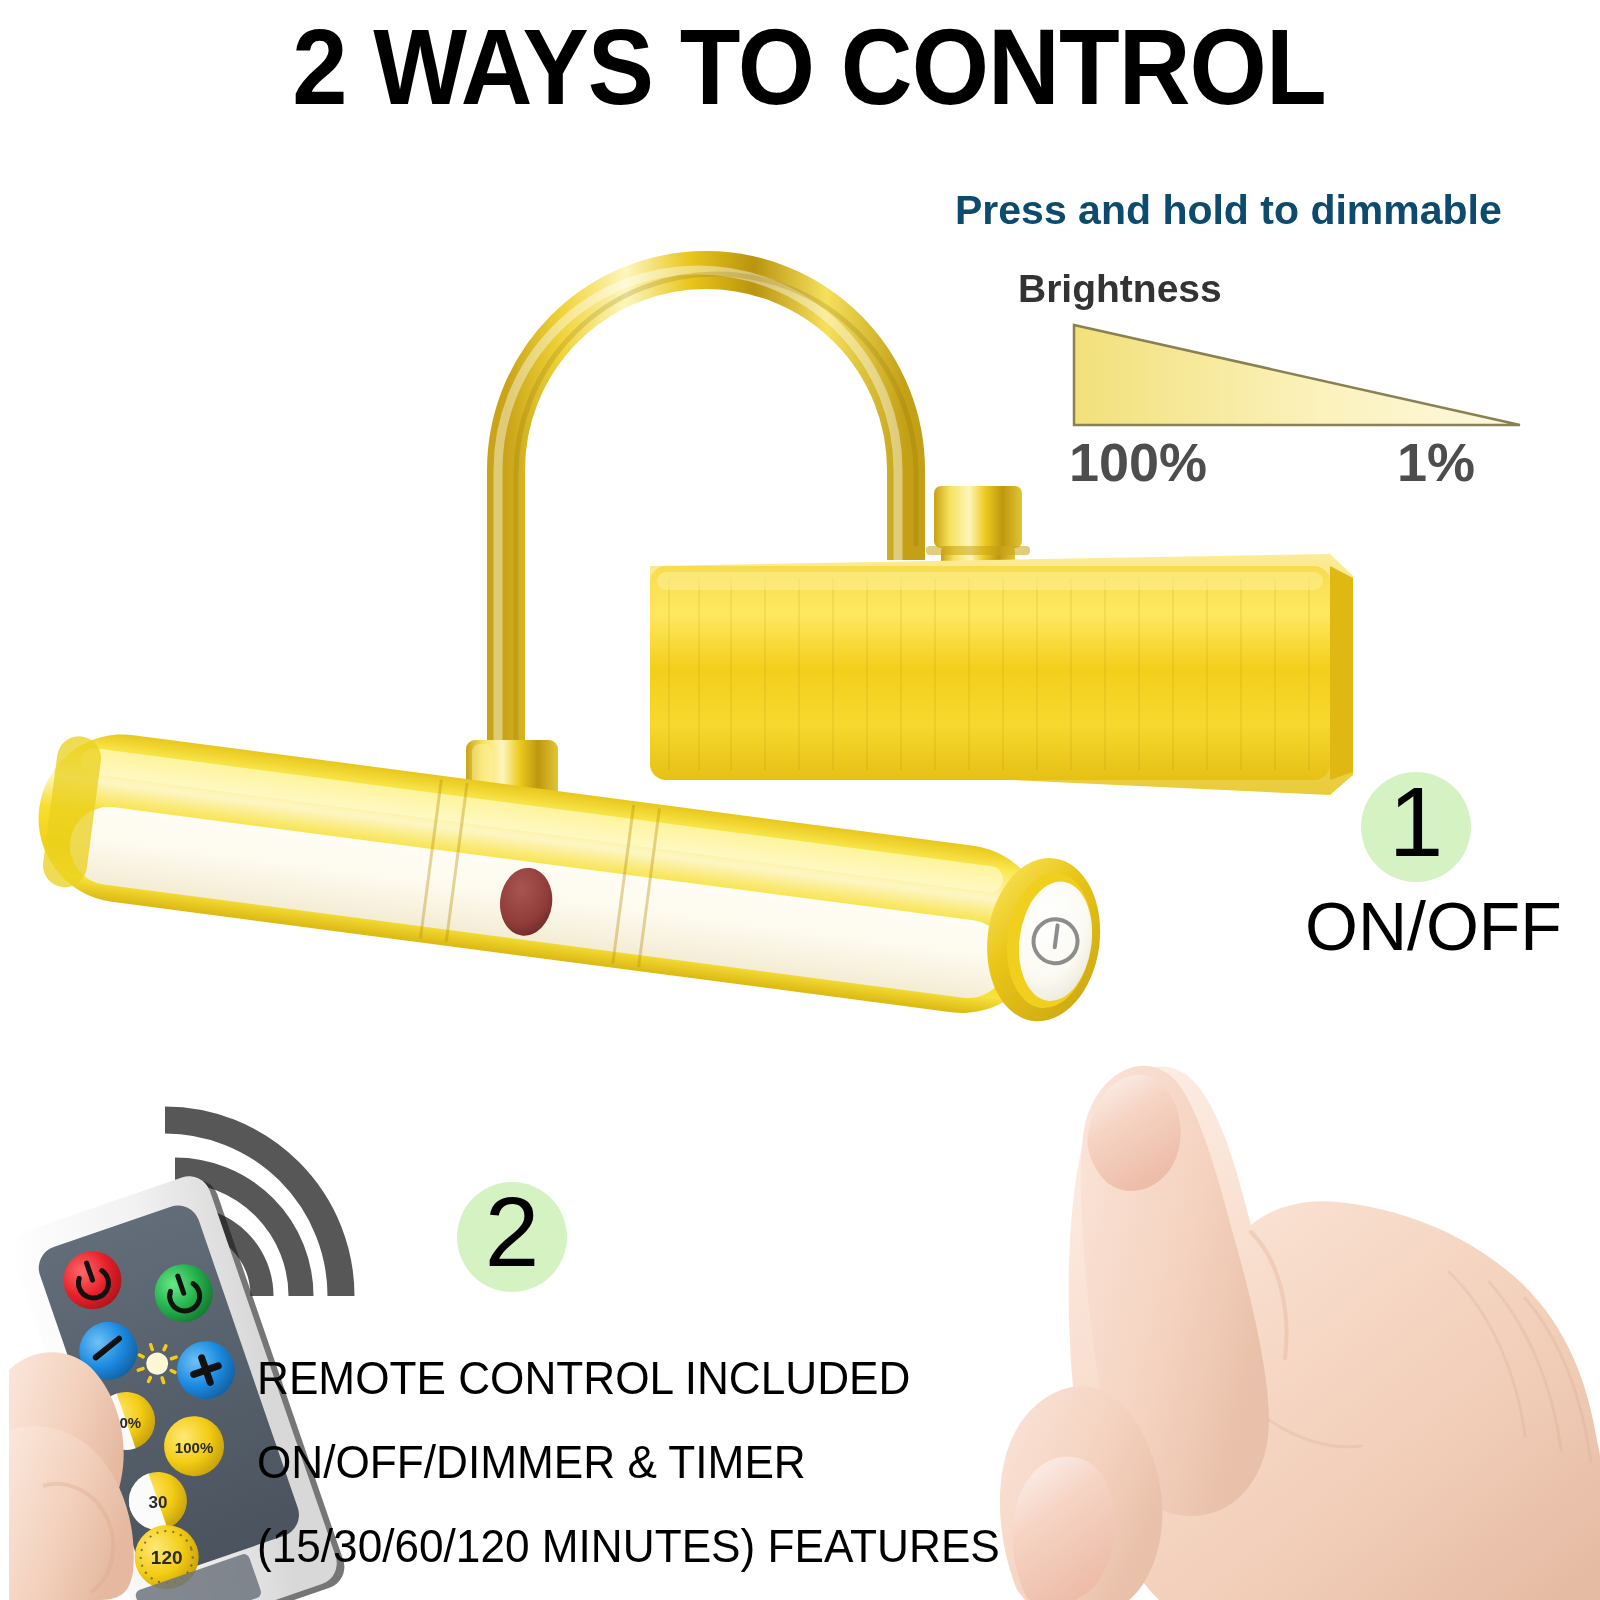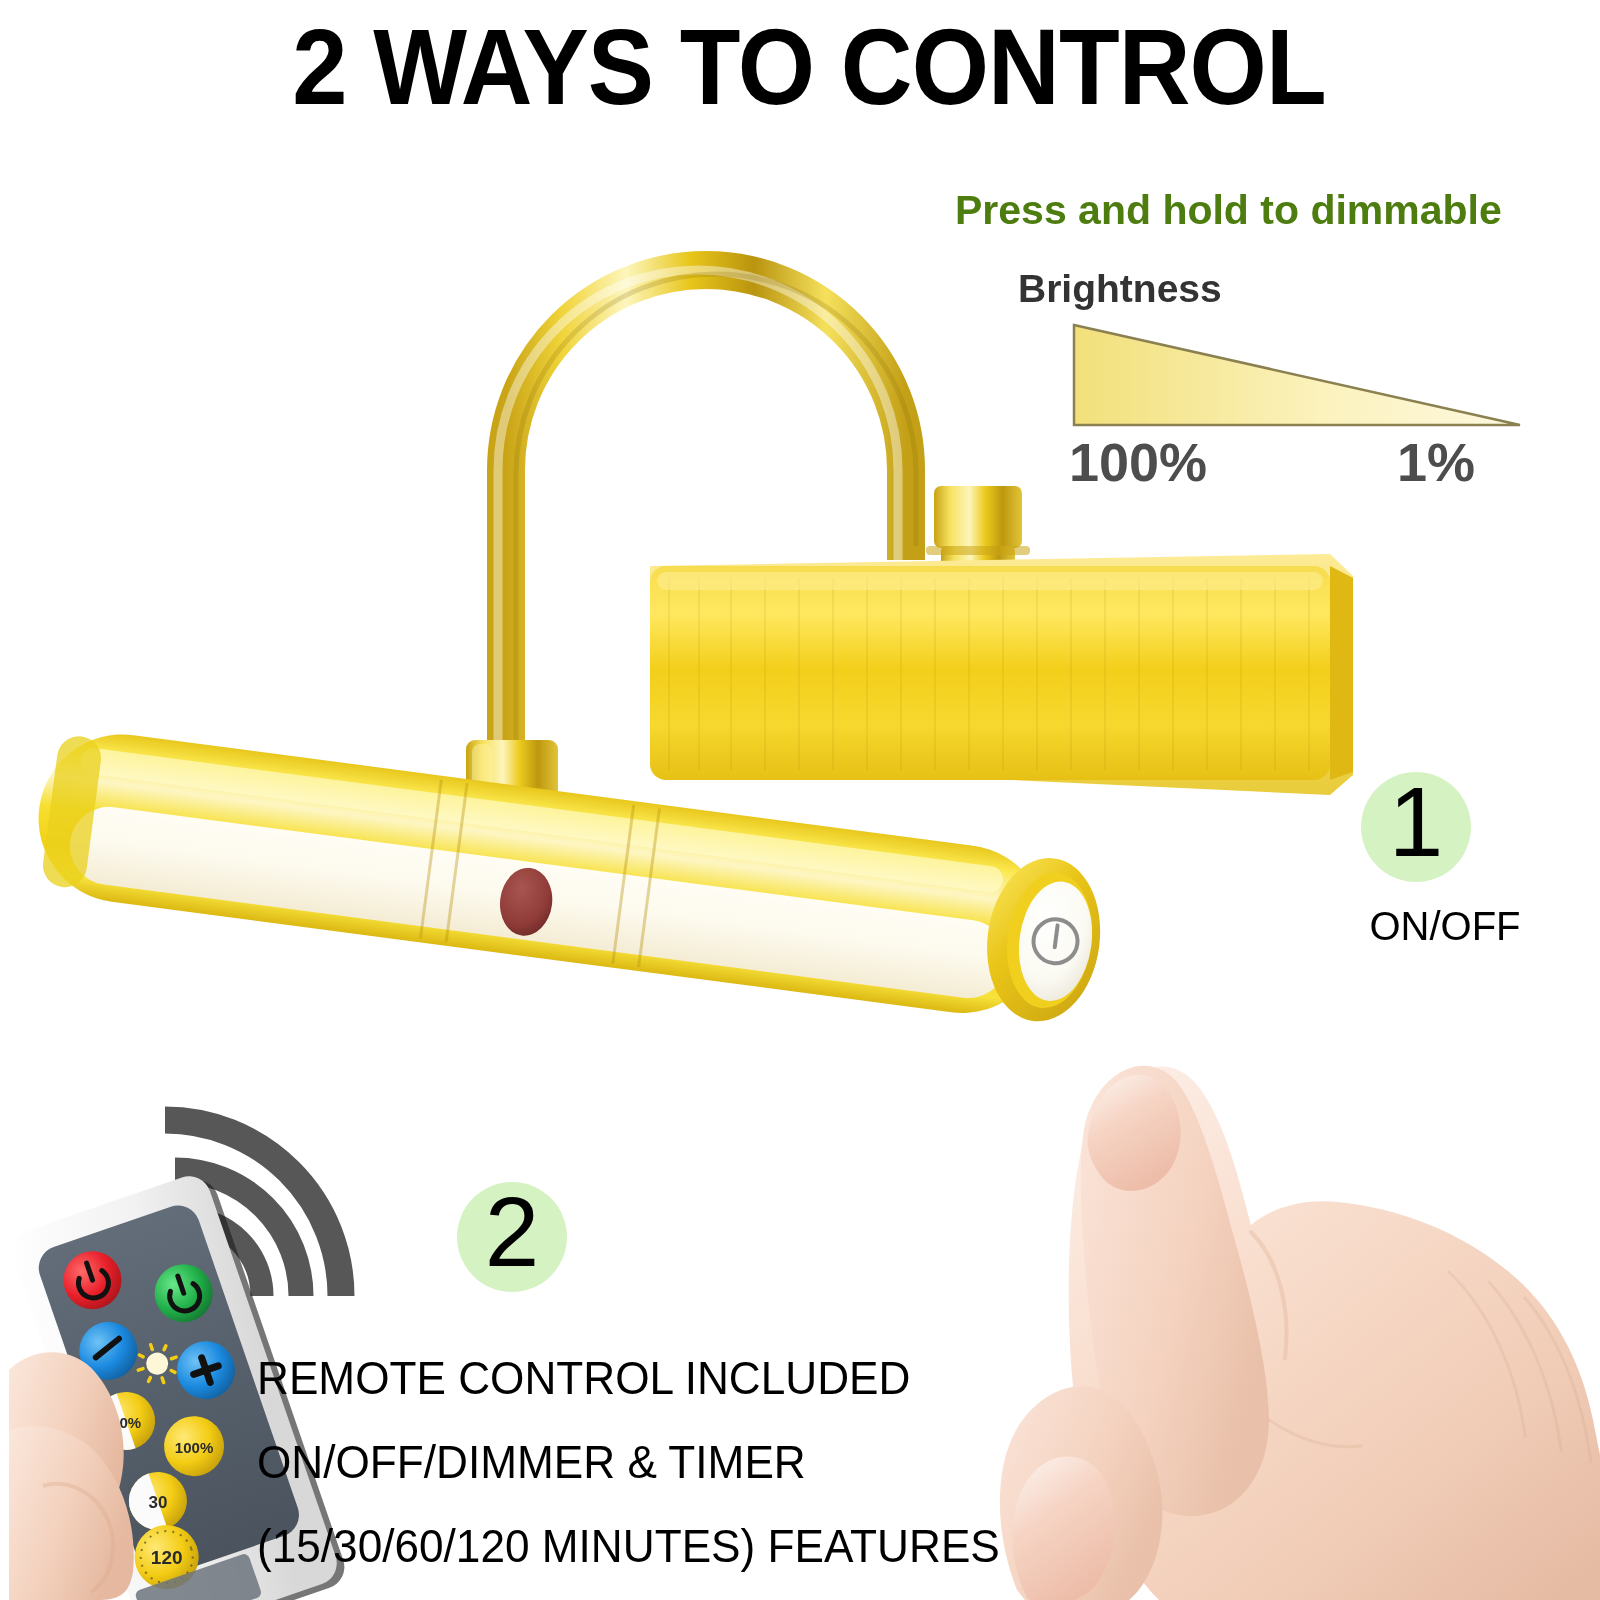--- a/index.html
+++ b/index.html
@@ -38,21 +38,21 @@
 
   
   #dim-hint {
     position: absolute;
     left: 946px;
     top: 186px;
     width: 640px;
     font-weight: bold;
     font-size: 41px;
     line-height: 48px;
-    color: #4d7c0f;
+    color: #0c4a6e;
     white-space: nowrap;
   }
   #brightness-label {
     position: absolute;
     left: 1009px;
     top: 262px;
     font-weight: bold;
     font-size: 39px;
     line-height: 54px;
     color: #333333;
@@ -101,22 +101,21 @@
     width: 110px; height: 110px;
     font-size: 98px;
   }
   .badge span { transform: translateY(-5px); }
 
   #switch-caption {
     position: absolute;
     left: 1296px;
     top: 892px;
     width: 280px;
-    text-align: center;
-    font-size: 40px;
+    font-size: 68px;
     line-height: 68px;
     color: #000000;
   }
   #switch-caption div { white-space: nowrap; }
 
   
   #remote-caption {
     position: absolute;
     left: 248px;
     top: 1336px;

